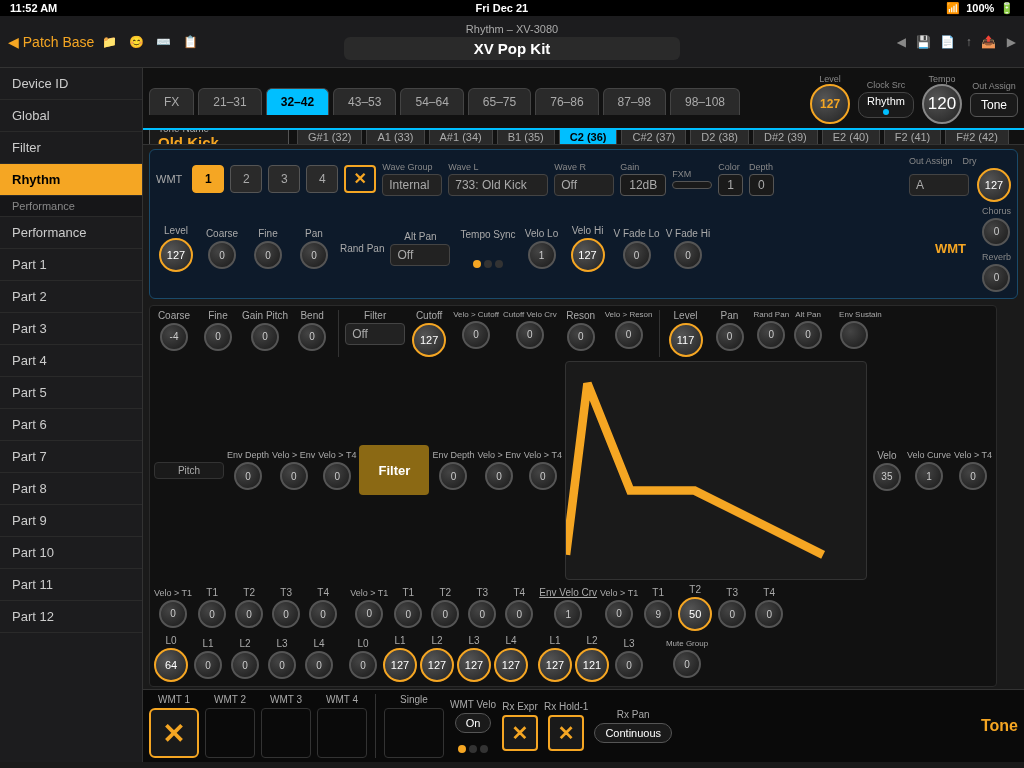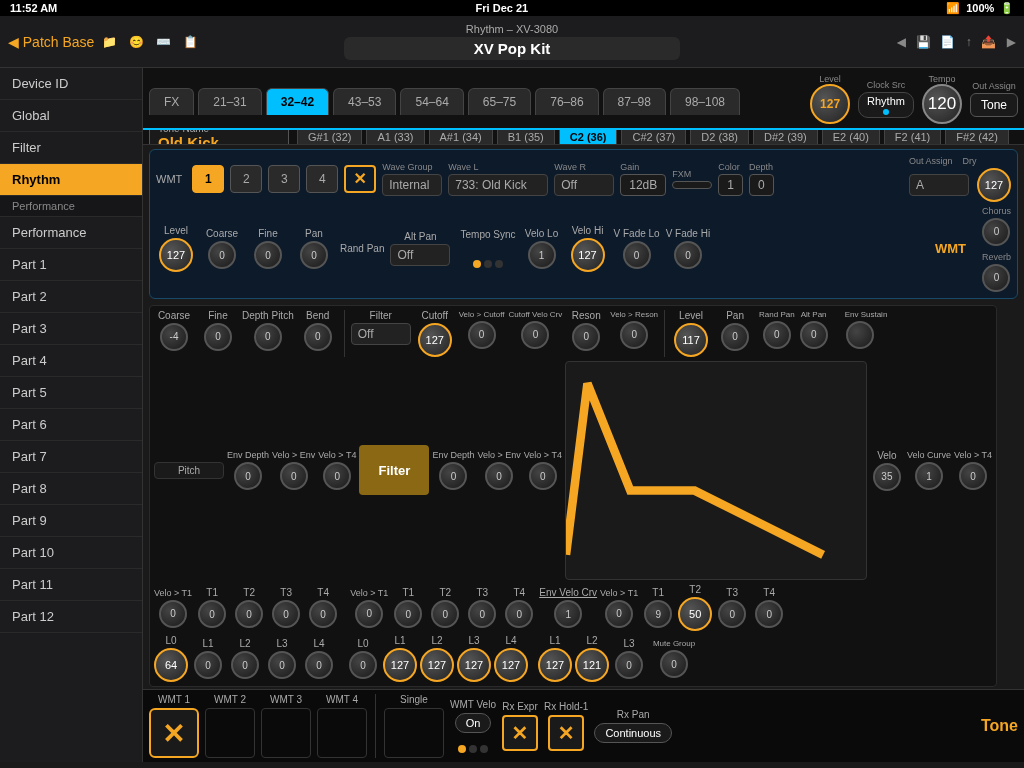--- a/index.html
+++ b/index.html
@@ -739,21 +739,21 @@
               <span>-4</span>
             </div>
           </div>
           <div class="param-col">
             <span class="param-label">Fine</span>
             <div class="knob-small">
               <span>0</span>
             </div>
           </div>
           <div class="param-col">
-            <span class="param-label">Depth Pitch</span>
+            <span class="param-label">Gain Pitch</span>
             <div class="knob-small">
               <span>0</span>
             </div>
           </div>
           <div class="param-col">
             <span class="param-label">Bend</span>
             <div class="knob-small">
               <span>0</span>
             </div>
           </div>
@@ -1065,21 +1065,21 @@
             <div class="knob knob-orange">
               <span>121</span>
             </div>
           </div>
           <div class="param-col" style="min-width:34px;">
             <span class="param-label">L3</span>
             <div class="knob-small">
               <span>0</span>
             </div>
           </div>
-          <div class="param-col" style="min-width:50px;">
+          <div class="param-col" style="min-width:50px;margin-left:13px;">
             <span class="param-label" style="font-size:8px;">Mute Group</span>
             <div class="knob-small">
               <span>0</span>
             </div>
           </div>
         </div>
       </div>
     </div>
 
     <div class="bottom-row">

